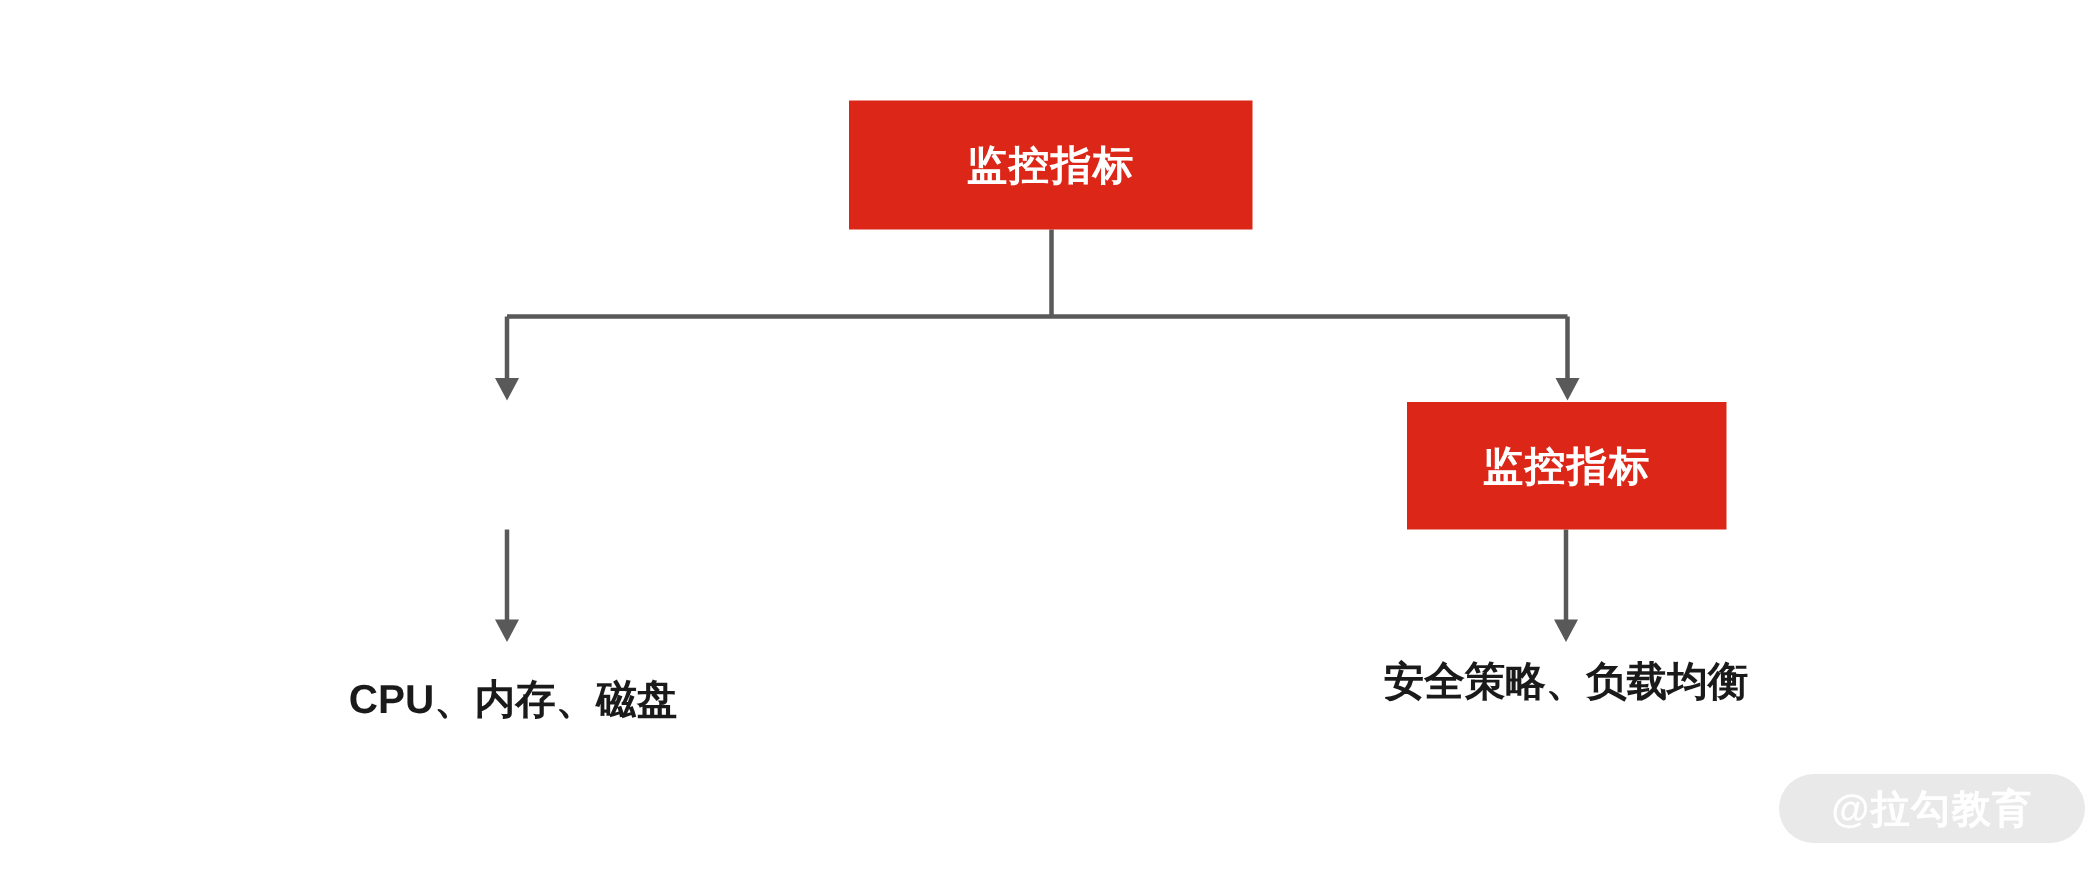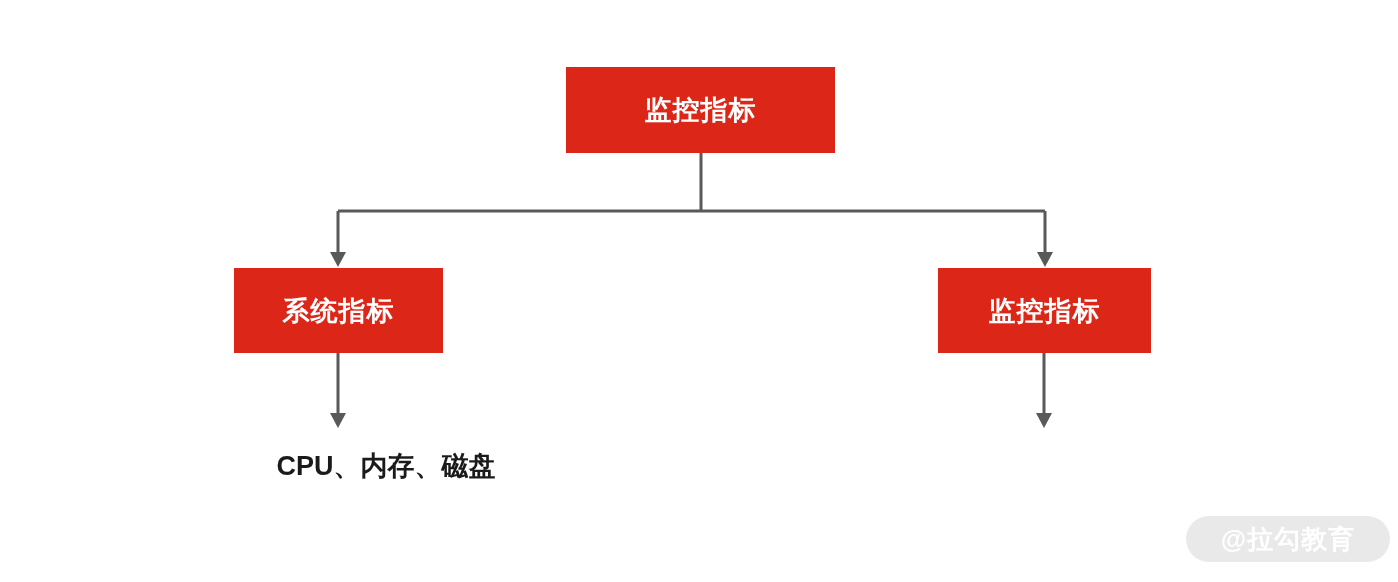--- a/index.html
+++ b/index.html
@@ -39,21 +39,21 @@
   .node-right { left: 938px; top: 268px; width: 213px; height: 85px; }
   .leaf {
     position: absolute;
     color: #1A1A1A;
     font-size: 27px;
     font-weight: 600;
     text-align: center;
     white-space: nowrap;
     line-height: 29px;
   }
-  .leaf-left  { left: 342px;  top: 452px; transform: translateX(-50%); margin-left: 44px; }
+  .leaf-left  { left: 342px;  top: 452px; transform: translateX(-50%); }
   .leaf-right { left: 1044px; top: 440px; transform: translateX(-50%); }
   .watermark {
     position: absolute;
     left: 1186px;
     top: 516px;
     width: 204px;
     height: 46px;
     border-radius: 23px;
     background: #E9E9E9;
     color: #FFFFFF;
@@ -76,32 +76,30 @@
     <polygon points="330,252 346,252 338,267" fill="#595959"></polygon>
     <polygon points="1037,252 1053,252 1045,267" fill="#595959"></polygon>
     <polygon points="330,413 346,413 338,428" fill="#595959"></polygon>
     <polygon points="1036,413 1052,413 1044,428" fill="#595959"></polygon>
   </svg>
 
   <div class="node node-root">
     <span>监控指标</span>
   </div>
 
-  <div class="node node-left">
-    <span>系统指标</span>
-  </div>
 
   <div class="node node-right">
     <span>监控指标</span>
   </div>
 
   <div class="leaf leaf-left">
     <div>CPU、内存、磁盘</div>
   </div>
 
   <div class="leaf leaf-right">
+    <div>安全策略、负载均衡</div>
   </div>
 
   <div class="watermark">
     <span>@拉勾教育</span>
   </div>
 
 </div>
 
 </body></html>

